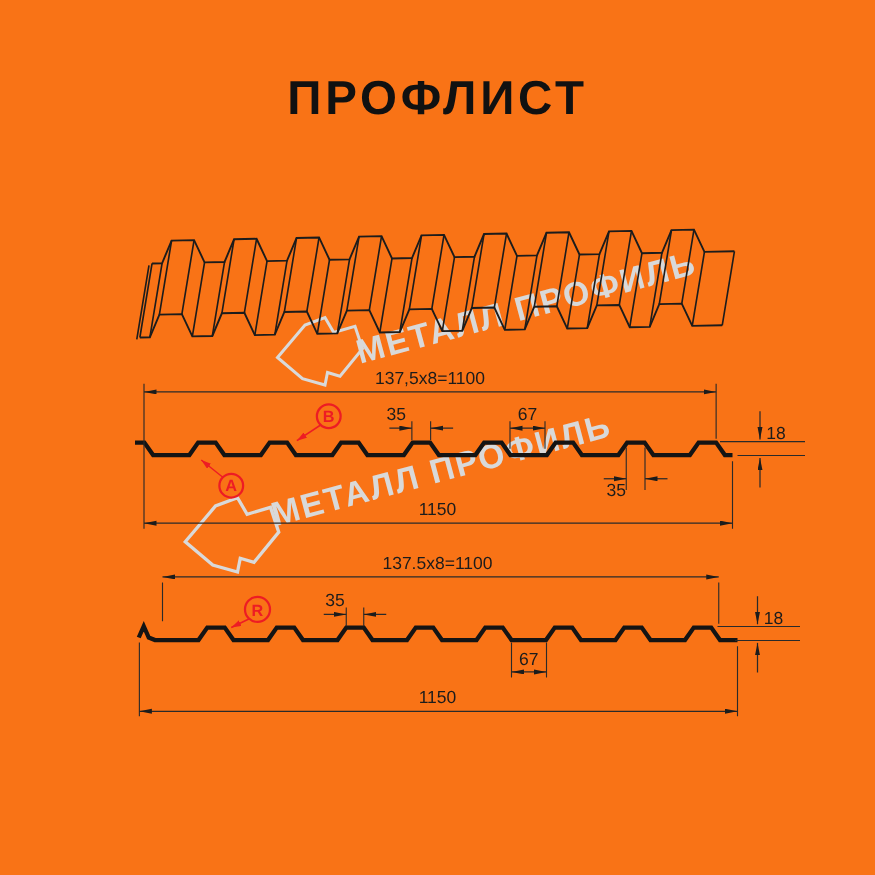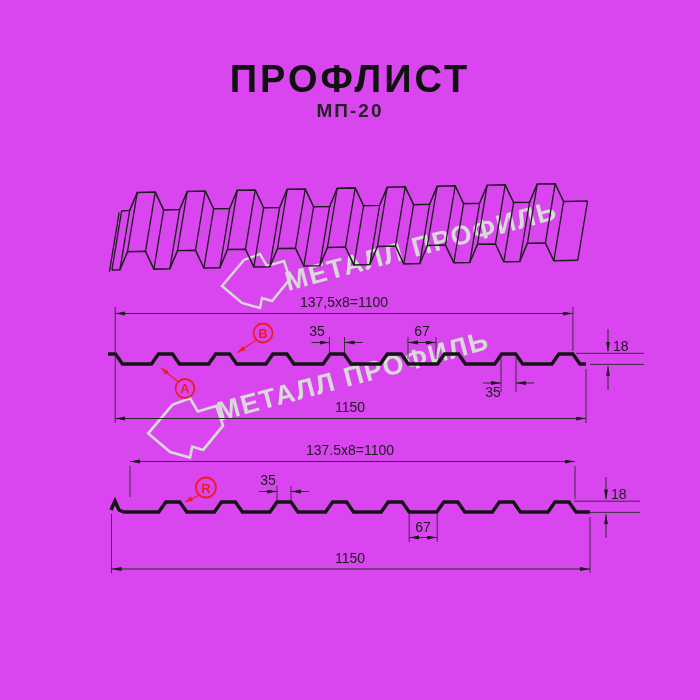--- a/index.html
+++ b/index.html
@@ -1,16 +1,16 @@
 <!DOCTYPE html>
 <html><head>
 <meta charset="utf-8">
 <style>
   html,body{margin:0;padding:0;background:#ffffff;}
-  #page{position:relative;width:700px;height:700px;background:#d946ef;overflow:hidden;
+  #page{position:relative;width:700px;height:700px;background:#f97316;overflow:hidden;
         font-family:"Liberation Sans",sans-serif;color:#1c1c1c;}
   .title{position:absolute;left:0;right:0;top:58px;text-align:center;
          font-size:38px;font-weight:700;letter-spacing:3px;color:#111;}
   .subtitle{position:absolute;left:0;right:0;top:100px;text-align:center;
          font-size:19px;font-weight:700;letter-spacing:2px;color:#222;}
   .footer-note{position:absolute;left:0;right:0;top:615px;text-align:center;
          font-size:16px;font-weight:600;letter-spacing:1.2px;color:#3c3c3c;}
   svg{position:absolute;left:0;top:0;}
   .profile{fill:none;stroke:#141414;stroke-width:3.4;stroke-linejoin:miter;}
   .outline{fill:none;stroke:#1c1c1c;stroke-width:1.5;stroke-linejoin:miter;}
@@ -23,21 +23,20 @@
   .wm{fill:#d9d9d9;font-family:"Liberation Sans",sans-serif;font-weight:700;
       font-size:27px;letter-spacing:1.5px;}
   .wm-logo{fill:none;stroke:#d9d9d9;stroke-width:2.4;stroke-linejoin:miter;}
 </style>
 </head>
 <body>
 
 <div id="page">
 
   <div class="title">ПРОФЛИСТ</div>
-  <div class="subtitle">МП-20</div>
 
   <svg width="700" height="700" viewBox="0 0 700 700">
     <defs>
       <marker id="ma" orient="auto-start-reverse" markerUnits="userSpaceOnUse" markerWidth="11" markerHeight="5" refX="10" refY="2">
         <path d="M0,0 L10,2 L0,4 Z" fill="#1c1c1c"></path>
       </marker>
       <marker id="mr" orient="auto-start-reverse" markerUnits="userSpaceOnUse" markerWidth="9" markerHeight="6" refX="8" refY="2.5">
         <path d="M0,0 L8,2.5 L0,5 Z" fill="#ED1C24"></path>
       </marker>
       <path id="wm-logo-shape" d="M2,34 L24,8 L40,2 L47,14 L64,9 L70,27 L52,49 L42,46 L40,56 L22,51 Z"></path>

